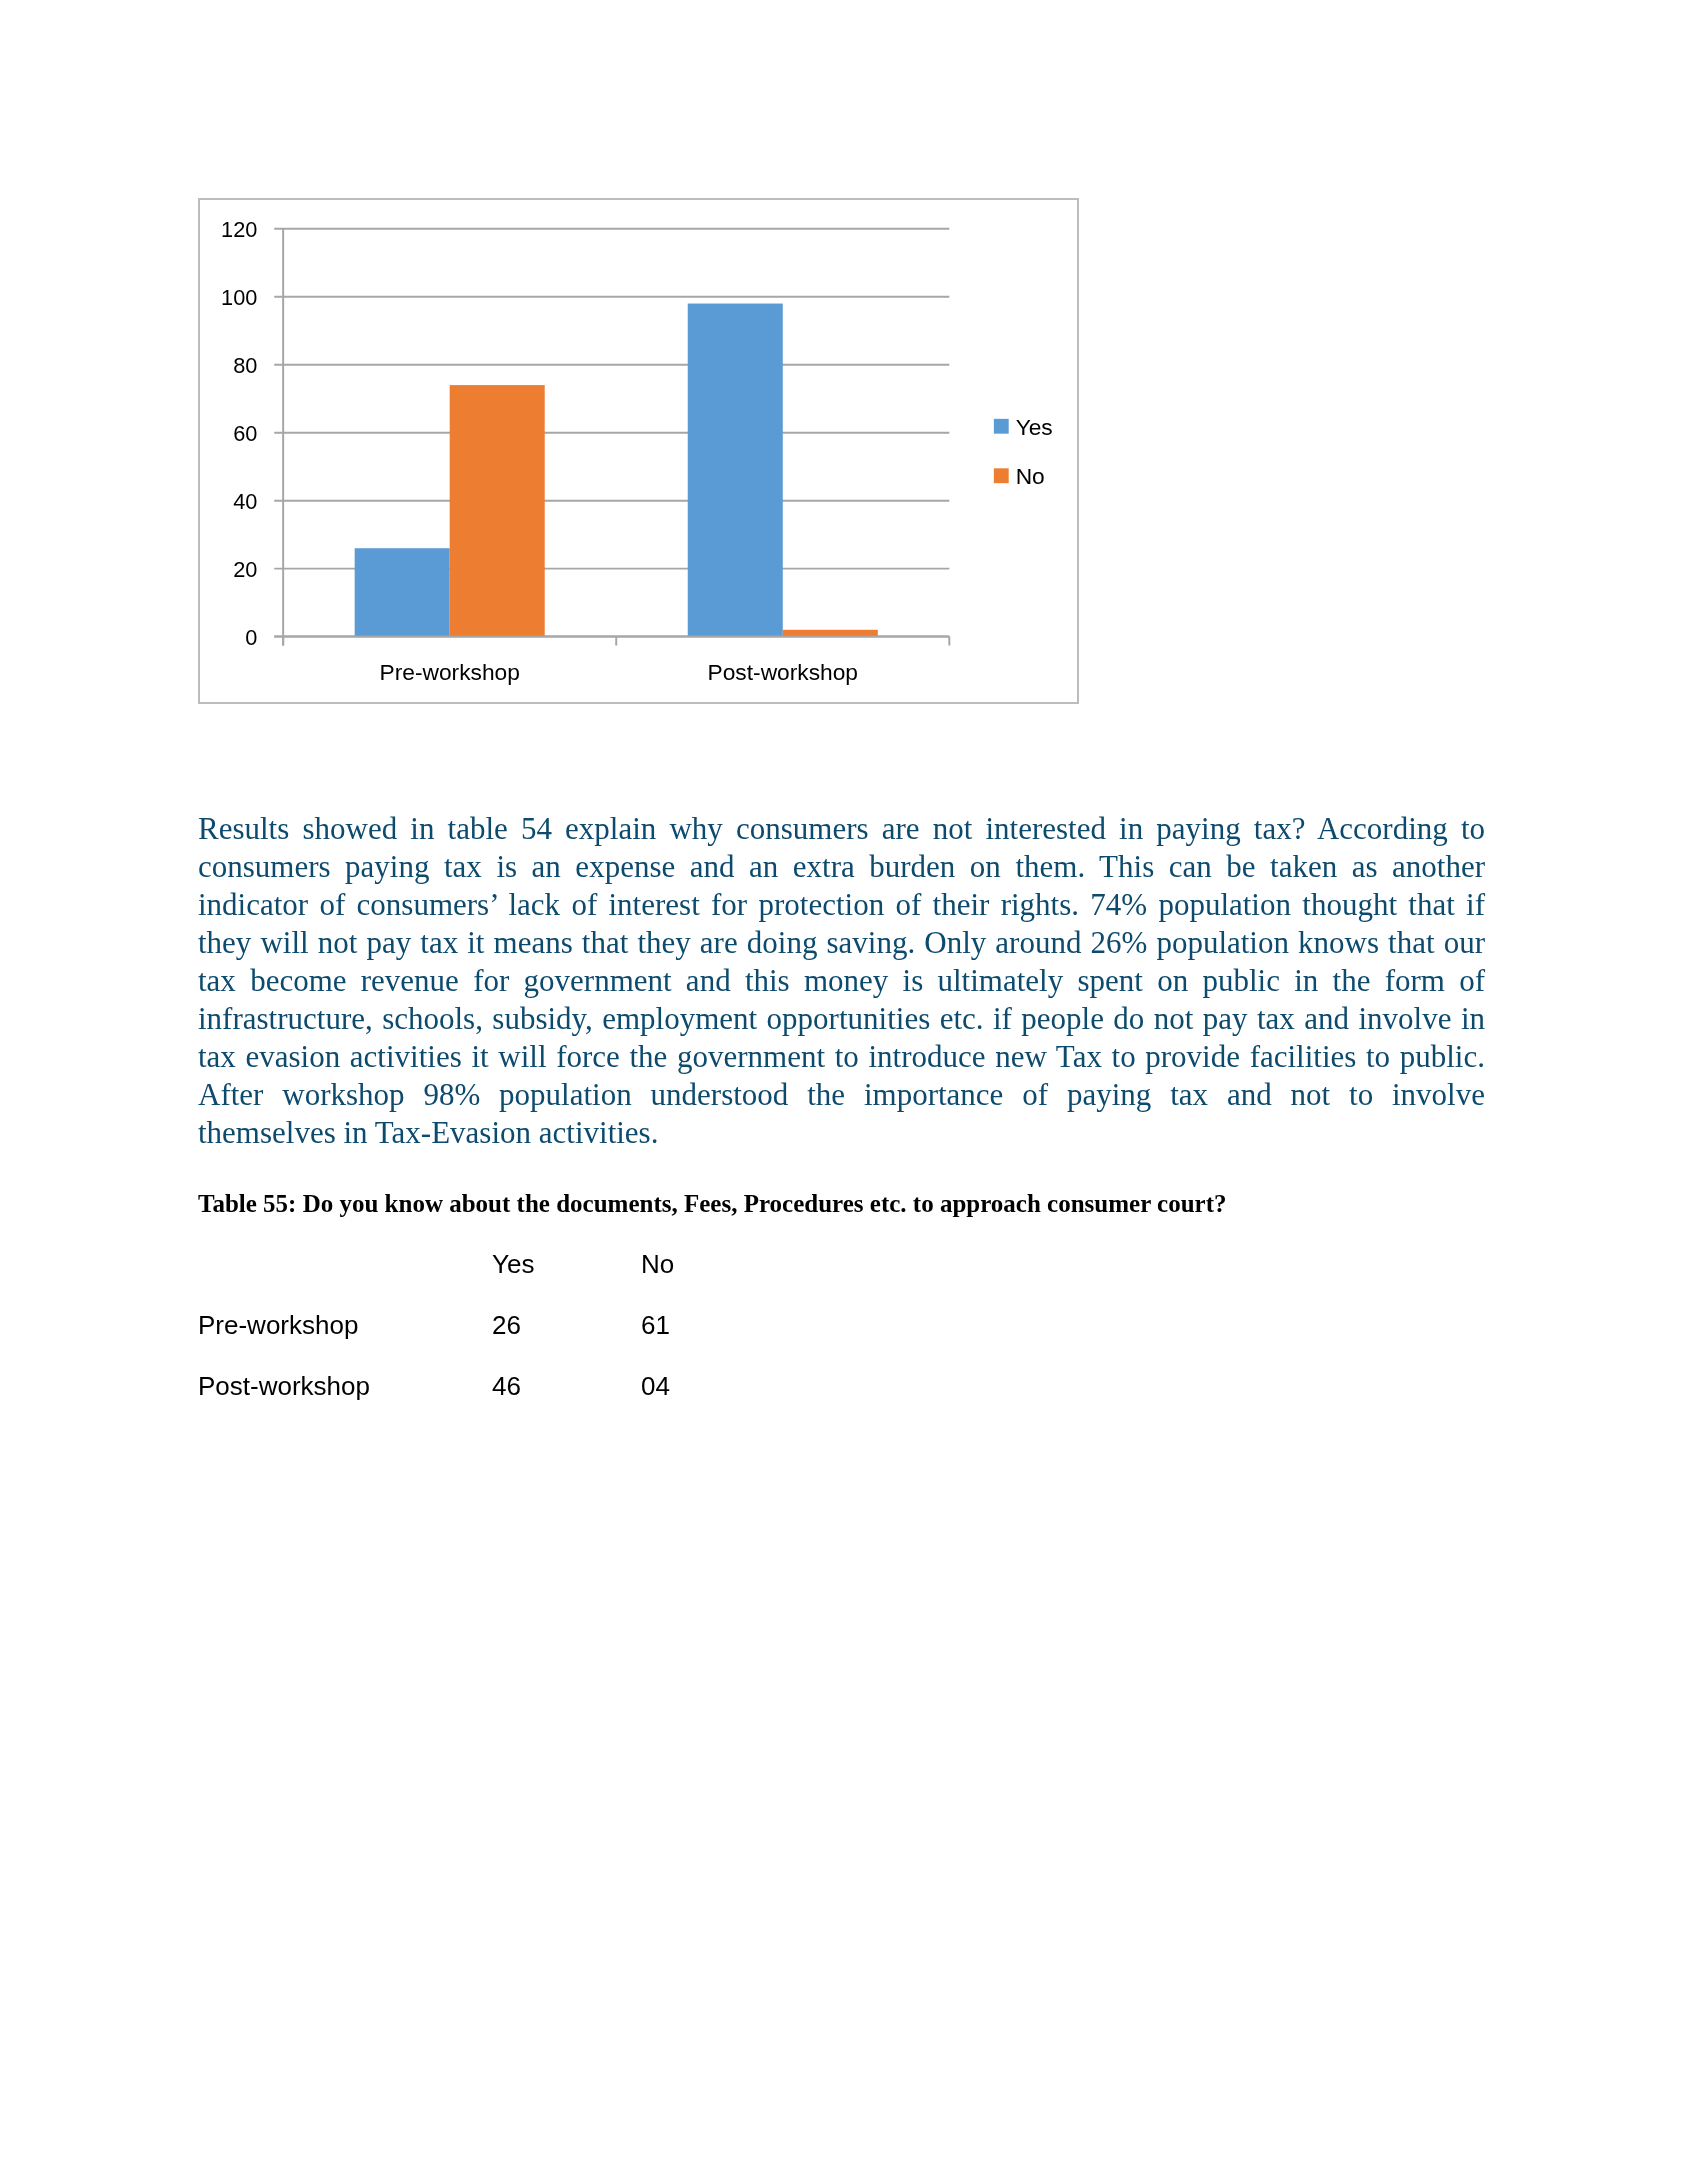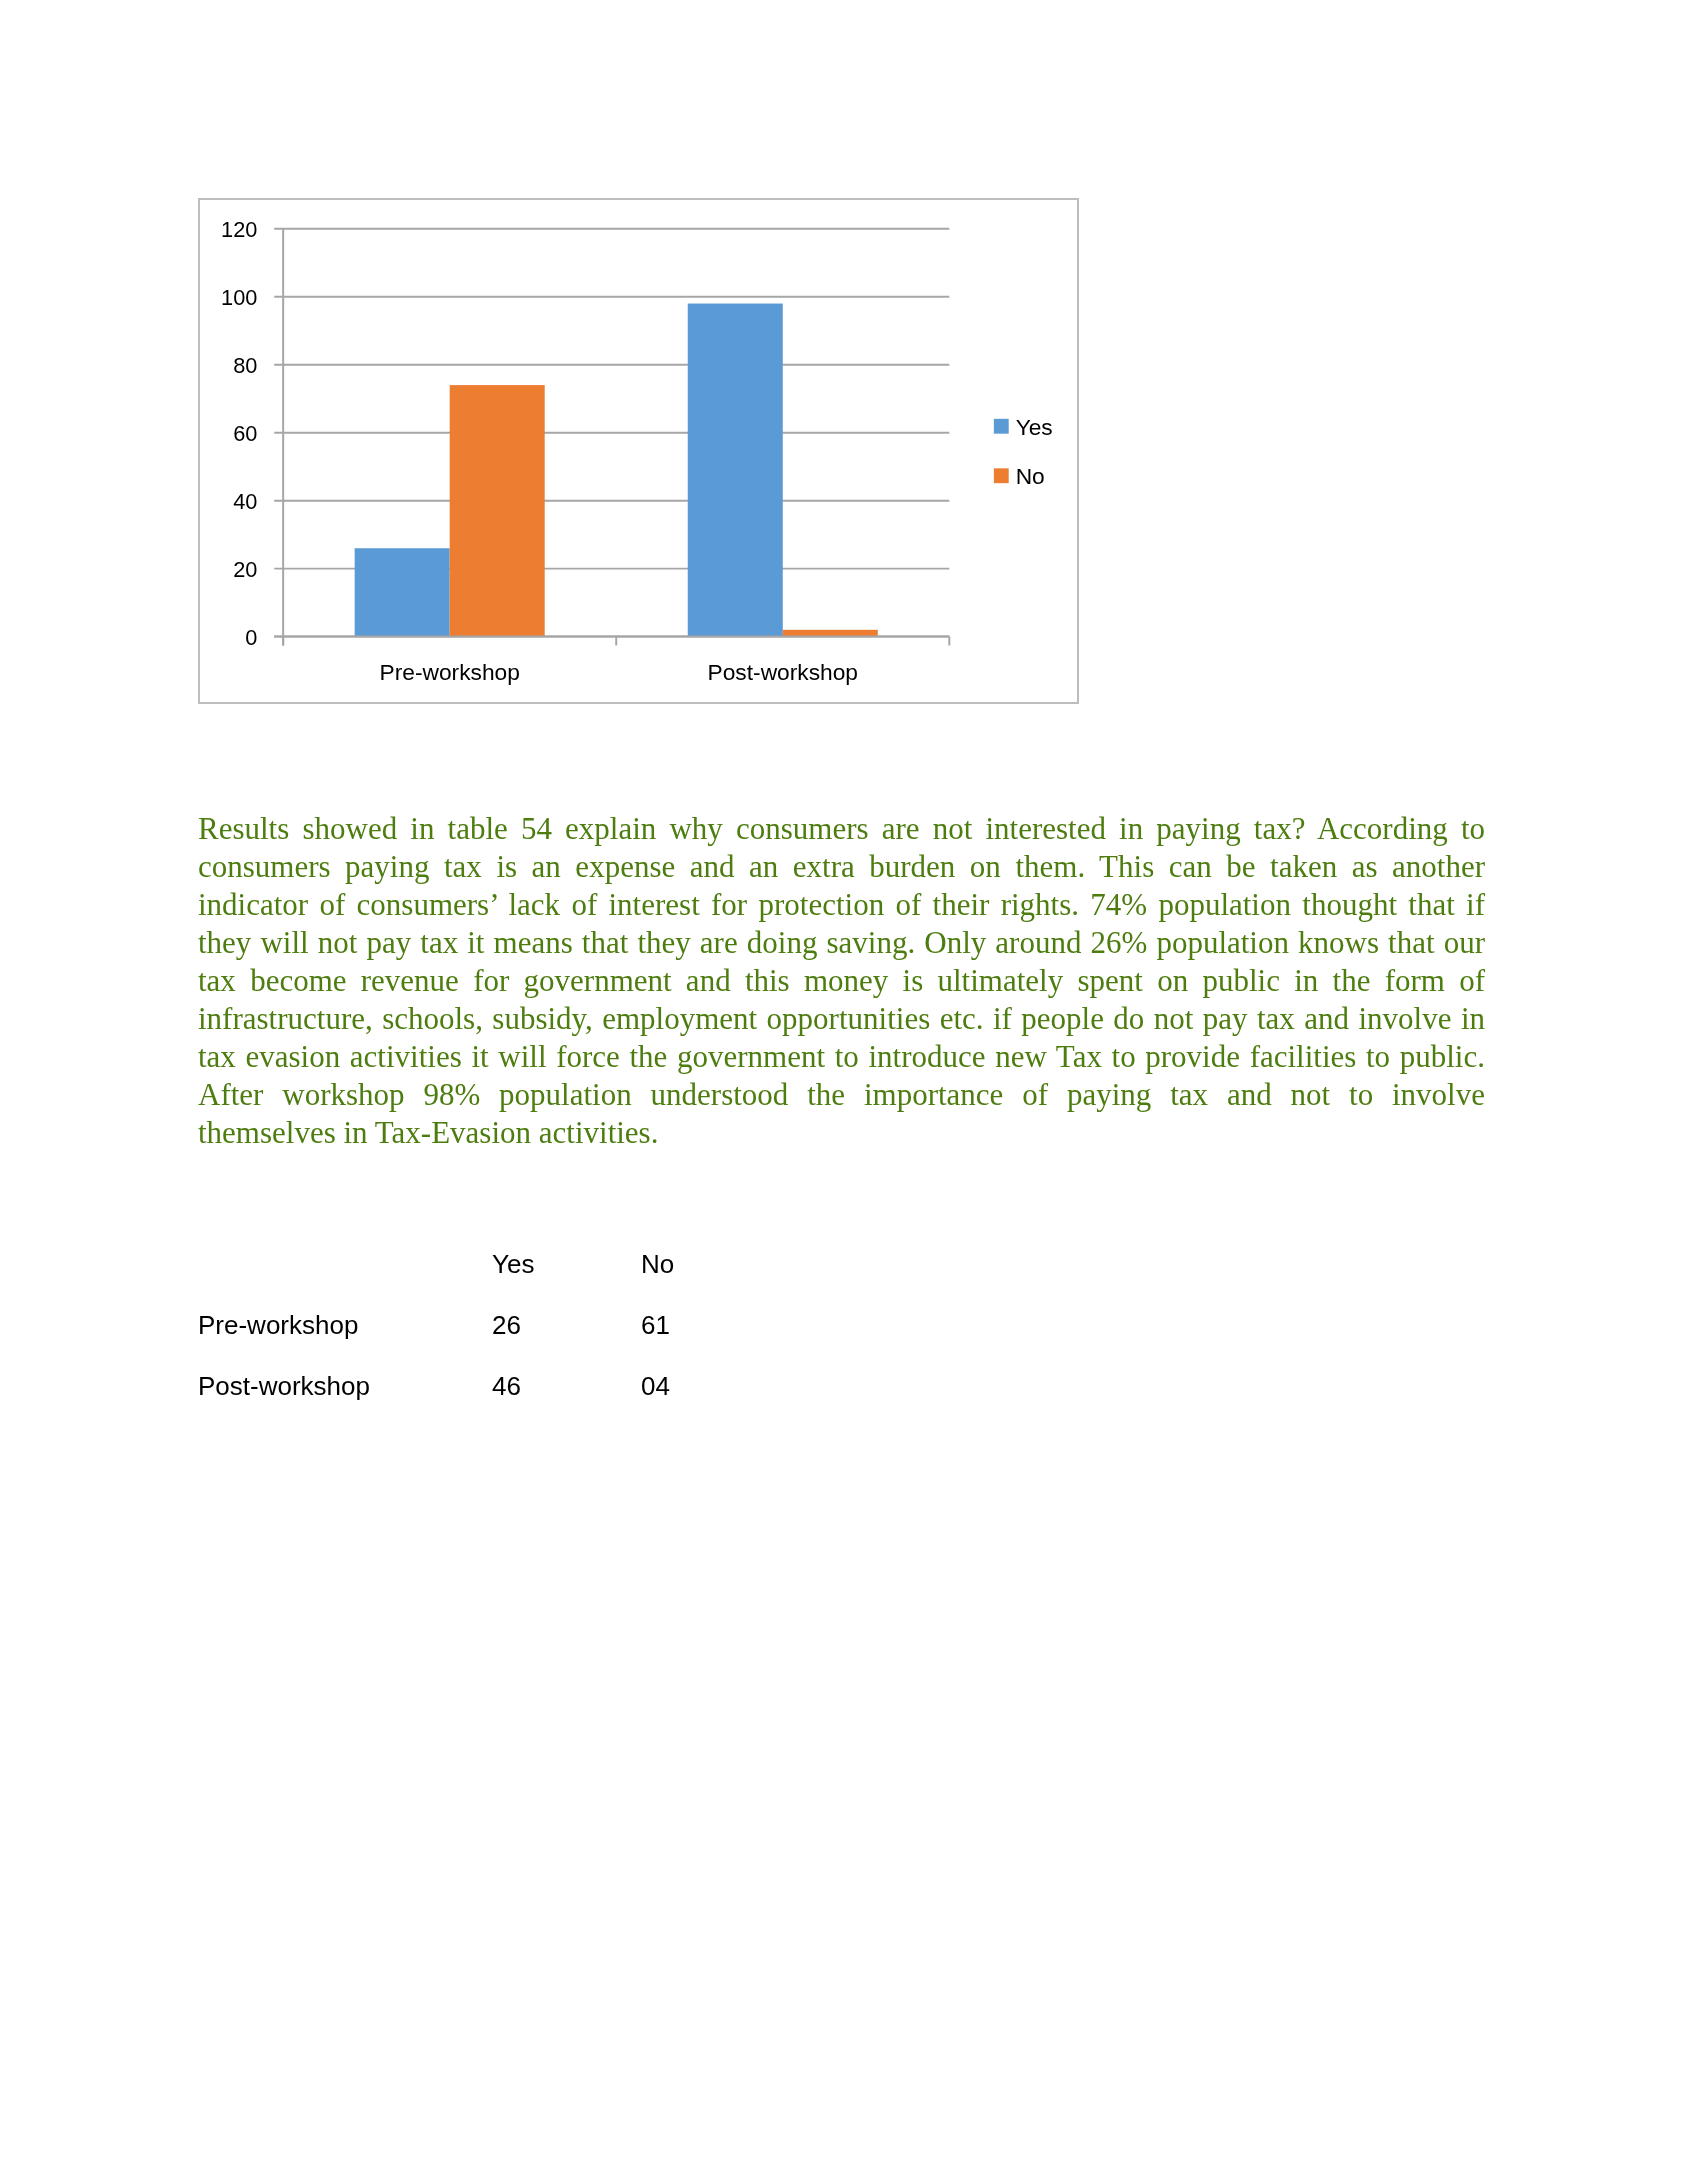--- a/index.html
+++ b/index.html
@@ -10,21 +10,21 @@
   .chart-box { position:absolute; left:198px; top:198px; width:881px; height:506px;
     border:2px solid #bdbdbd; box-sizing:border-box; background:#fff; }
   .chart-svg { position:absolute; left:0; top:0; }
   .tick-label { font-family:"Liberation Sans", sans-serif; font-size:22px; fill:#000; }
   .cat-label { font-family:"Liberation Sans", sans-serif; font-size:23px; fill:#000; }
   .legend-label { font-family:"Liberation Sans", sans-serif; font-size:23px; fill:#000; }
 
   
   .para { position:absolute; left:198px; top:810px; width:1287px;
     font-family:"Liberation Serif", serif; font-size:31px; line-height:38px;
-    text-align:justify; color:#4d7c0f; margin:0; }
+    text-align:justify; color:#0c4a6e; margin:0; }
   .caption { position:absolute; left:198px; top:1190px; width:1307px;
     font-family:"Liberation Serif", serif; font-size:25px; font-weight:bold; color:#000; margin:0; white-space:nowrap; }
 
   .data-table { position:absolute; left:198px; top:1249px; font-family:"Liberation Sans", sans-serif;
     font-size:26px; color:#000; }
   .tr { position:relative; height:61px; }
   .td { position:absolute; top:0; white-space:nowrap; }
   .c0 { left:0; }
   .c1 { left:294px; }
   .c2 { left:443px; }
@@ -63,20 +63,21 @@
         <line x1="75" x2="757" y1="441" y2="441" stroke="#a6a6a6" stroke-width="2"></line>
         <rect x="802" y="221" width="15" height="15" fill="#5B9BD5"></rect>
         <text x="824" y="237" class="legend-label">Yes</text>
         <rect x="802" y="271" width="15" height="15" fill="#ED7D31"></rect>
         <text x="824" y="287" class="legend-label">No</text>
       </svg>
   </div>
 
   <p class="para">Results showed in table 54 explain why consumers are not interested in paying tax? According to consumers paying tax is an expense and an extra burden on them. This can be taken as another indicator of consumers’ lack of interest for protection of their rights. 74% population thought that if they will not pay tax it means that they are doing saving. Only around 26% population knows that our tax become revenue for government and this money is ultimately spent on public in the form of  infrastructure, schools, subsidy, employment opportunities etc. if people do not pay tax and involve in tax evasion activities it will force the government to introduce new Tax to provide facilities to public. After workshop 98% population understood the importance of paying tax and not to involve themselves in Tax-Evasion activities.</p>
 
+  <p class="caption">Table 55: Do you know about the documents, Fees, Procedures etc. to approach consumer court?</p>
 
   <div class="data-table">
     <div class="tr">
       <span class="td c0"></span>
       <span class="td c1">Yes</span>
       <span class="td c2">No</span>
     </div>
     <div class="tr">
       <span class="td c0">Pre-workshop</span>
       <span class="td c1">26</span>

